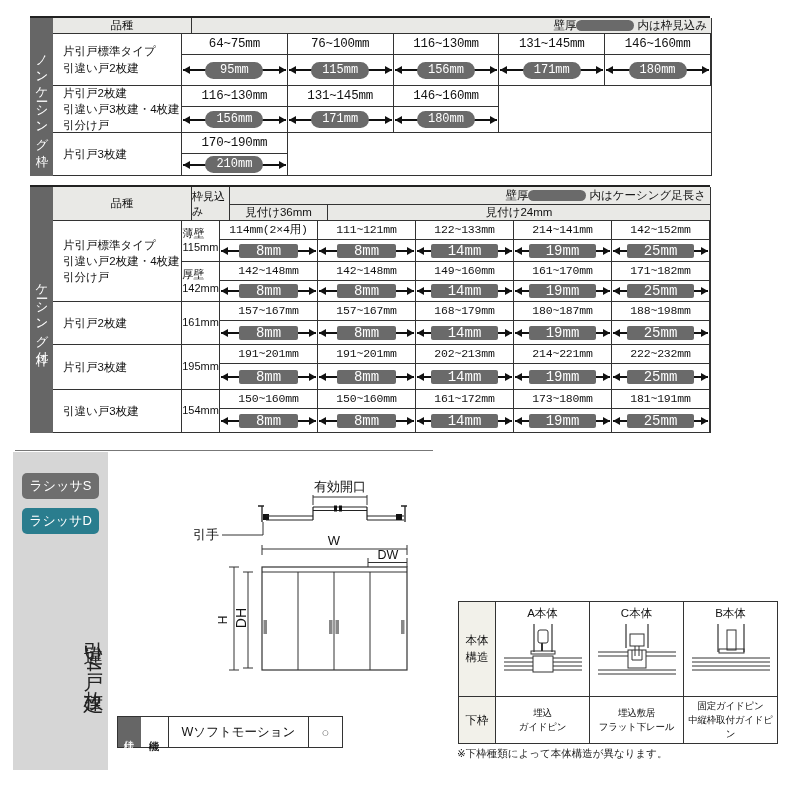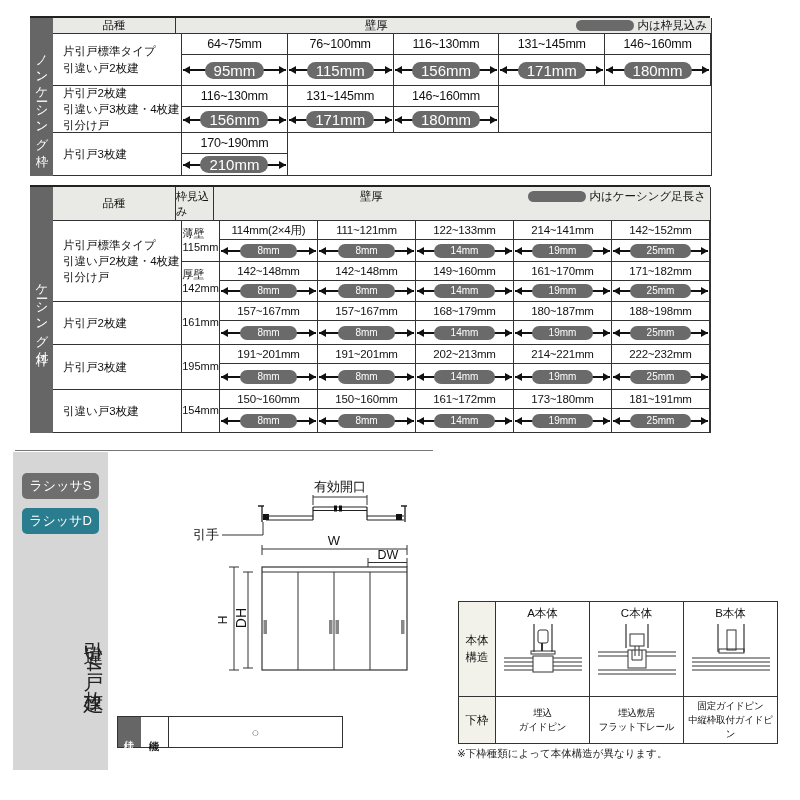--- a/index.html
+++ b/index.html
@@ -8,54 +8,54 @@
   .abs{position:absolute;}
   *{box-sizing:border-box;}
 
   
   .t{position:absolute;display:flex;border-top:2px solid #222;}
   .vbar{width:23px;background:#666;color:#fff;display:flex;align-items:center;justify-content:center;
         writing-mode:vertical-rl;font-size:12.5px;letter-spacing:2px;}
   .tbody{flex:1;display:flex;flex-direction:column;background:#fff;
          border-right:1px solid #333;border-bottom:1.5px solid #333;}
   .hrow{display:flex;background:#e9e9e6;border-bottom:1px solid #333;}
-  .hname{width:123px;border-right:1px solid #333;display:flex;align-items:center;justify-content:center;font-size:11.5px;}
+  .hname{width:139px;border-right:1px solid #333;display:flex;align-items:center;justify-content:center;font-size:11.5px;}
   .hmikomi{width:38px;border-right:1px solid #333;display:flex;align-items:center;justify-content:center;font-size:11px;}
   .hrest{flex:1;display:flex;flex-direction:column;}
   .hwallstrip{display:flex;align-items:center;padding-right:4px;}
-  .hwall{flex:1;text-align:center;font-size:11.5px;}
+  .hwall{flex:1;text-align:right;font-size:11.5px;}
   .hpill{width:58px;height:11px;border-radius:6px;background:#6a6a6a;margin-right:3px;}
   .hnote{font-size:11.5px;white-space:nowrap;}
   .h2row{display:flex;border-top:1px solid #333;}
   .h2c1{width:98px;border-right:1px solid #333;text-align:center;font-size:11.5px;line-height:15px;}
   .h2c2{flex:1;text-align:center;font-size:11.5px;line-height:15px;}
 
   .row{display:flex;border-bottom:1px solid #333;}
   .row.last{border-bottom:none;}
   .namecell{width:129px;border-right:1px solid #333;display:flex;align-items:center;
             padding-left:10px;font-size:11.5px;line-height:1.4;white-space:pre-line;}
   .mcell{width:38px;border-right:1px solid #333;display:flex;align-items:center;justify-content:center;
          font-size:11px;line-height:1.25;white-space:pre-line;text-align:left;}
-  .vals{flex:1;display:flex;}
+  .vals{flex:1;display:flex;font-family:Liberation Mono, monospace;}
   .cells{display:flex;}
   .filler{flex:1;}
   .vcell{display:flex;flex-direction:column;border-right:1px solid #333;}
   .t1 .vcell{width:105.8px;}
   .t2 .vcell{width:98px;}
   .range{text-align:center;border-bottom:1px solid #333;white-space:nowrap;overflow:hidden;letter-spacing:-0.2px;}
   .t1 .range{height:21px;line-height:20px;font-size:12.5px;}
   .t2 .range{height:19px;line-height:18px;font-size:11.5px;}
   .dimwrap{flex:1;display:flex;align-items:center;justify-content:space-between;position:relative;padding:0 1px;}
   .dimwrap::before{content:"";position:absolute;left:1px;right:1px;top:50%;margin-top:-1px;height:2px;background:#111;}
   .ah{width:0;height:0;border:4.5px solid transparent;position:relative;}
   .ah.l{border-right:7px solid #111;border-left:0;}
   .ah.r{border-left:7px solid #111;border-right:0;}
   .pill{position:relative;background:#6a6a6a;color:#fff;text-align:center;font-style:normal;font-weight:normal;}
-  .t1 .pill{font-size:15px;line-height:17px;padding:0 9px;border-radius:9px;min-width:58px;}
-  .t2 .pill{font-size:10px;line-height:14px;padding:0 17px;border-radius:7px;min-width:50px;}
+  .t1 .pill{font-size:12px;line-height:17px;padding:0 9px;border-radius:9px;min-width:58px;}
+  .t2 .pill{font-size:14px;line-height:14px;padding:0 17px;border-radius:2px;min-width:50px;}
 
   
   .divline{position:absolute;left:15px;top:450px;width:418px;height:1px;background:#777;}
   .panel{position:absolute;left:13px;top:452px;width:95px;height:318px;background:#d6d6d6;}
   .badge{position:absolute;left:9px;width:77px;height:26px;border-radius:5px;color:#fff;
          font-size:13px;display:flex;align-items:center;justify-content:center;cursor:pointer;}
   .badge-s{top:21px;background:#6e6e6e;}
   .badge-d{top:56px;background:#2a7d8e;}
   .vtitle{position:absolute;left:0;top:96px;width:95px;height:210px;display:flex;justify-content:center;
           writing-mode:vertical-rl;font-size:20px;letter-spacing:3px;color:#222;}
@@ -221,20 +221,24 @@
     <div class="tbody">
       <div class="hrow" style="height:34px;">
         <div class="hname">品種</div>
         <div class="hmikomi">枠見込み</div>
         <div class="hrest">
           <div class="hwallstrip" style="height:18px;">
             <span class="hwall">壁厚</span>
             <span class="hpill"></span>
             <span class="hnote">内はケーシング足長さ</span>
           </div>
+          <div class="h2row" style="height:16px;">
+            <div class="h2c1">見付け36mm</div>
+            <div class="h2c2">見付け24mm</div>
+          </div>
         </div>
       </div>
 
       <div class="row" style="height:81px;">
         <div class="namecell">片引戸標準タイプ
 引違い戸2枚建・4枚建
 引分け戸</div>
         <div style="flex:1;display:flex;flex-direction:column;">
           <div style="height:41px;display:flex;border-bottom:1px solid #333;">
             <div class="mcell">薄壁
@@ -551,20 +555,21 @@
 
     <path d="M229,567 H239 M229,670 H239 M234,567 V670" stroke="#333" fill="none" stroke-width="1"></path>
     <text transform="rotate(-90 227 620)" x="227" y="620" text-anchor="middle" font-size="12">H</text>
     <path d="M243,572 H253 M243,668 H253 M248,572 V668" stroke="#333" fill="none" stroke-width="1"></path>
     <text transform="rotate(-90 246 618)" x="246" y="618" text-anchor="middle" font-size="14">DH</text>
   </svg>
 
   <div class="spec">
     <div class="c1">仕様</div>
     <div class="c2">機能</div>
+    <div class="c3">Wソフトモーション</div>
     <div class="c4">○</div>
   </div>
 
   <div class="stbl">
     <div class="lblcol">
       <div class="lbl1">本体
 構造</div>
       <div class="lbl2">下枠</div>
     </div>
 

